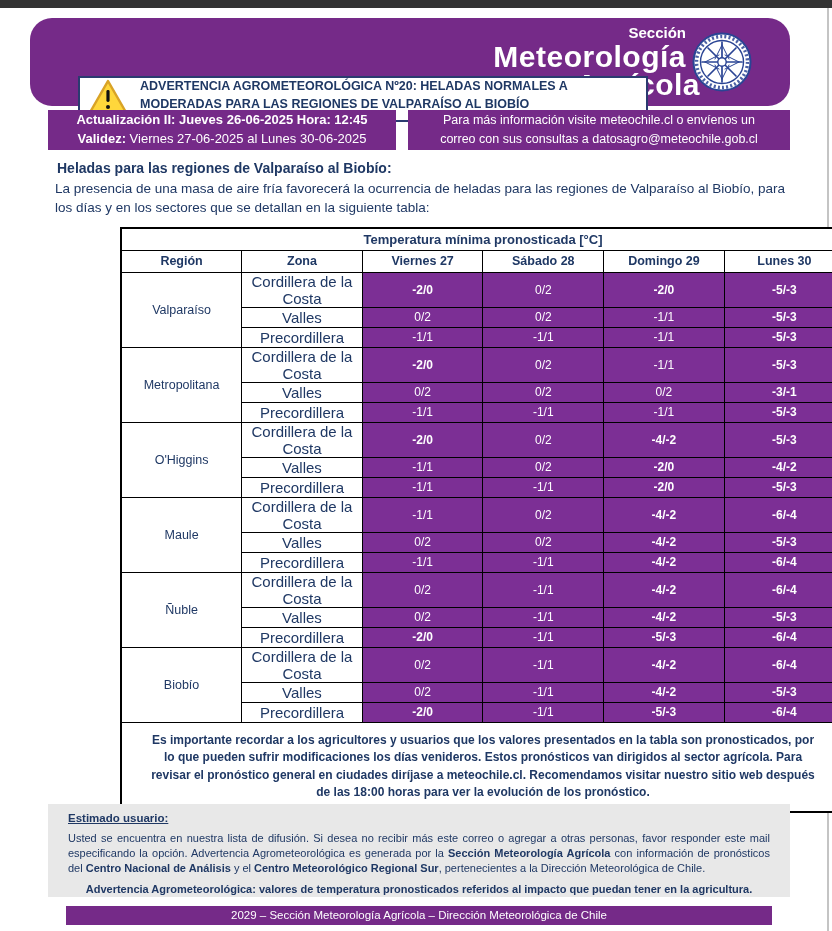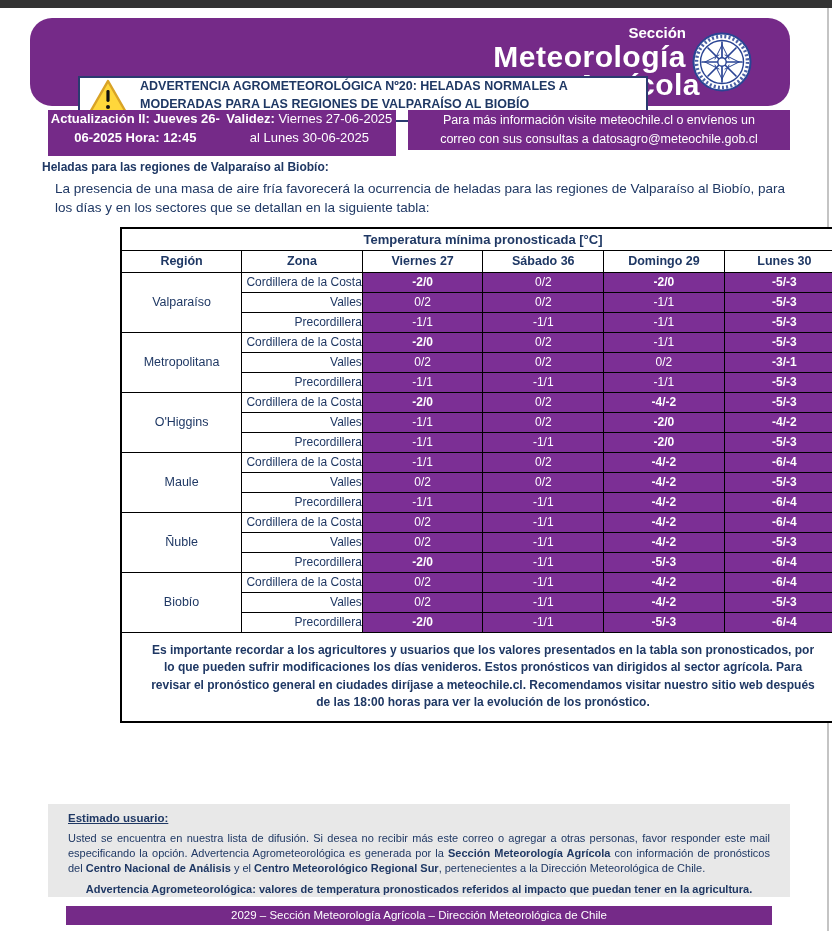--- a/index.html
+++ b/index.html
@@ -24,36 +24,36 @@
   .brand{position:absolute;top:7px;right:104px;text-align:right;color:#fff;line-height:1;}
   .brand .b-small{font-size:15px;font-weight:700;display:block;margin-bottom:2px;}
   .brand .b-big{font-size:30px;font-weight:700;display:block;letter-spacing:.5px;}
   .brand .b-big2{margin-right:-14px;margin-top:-2px;}
   .logo{position:absolute;top:14px;right:38px;width:60px;height:60px;}
 
   .warn-box{position:absolute;left:48px;top:58px;width:570px;height:46px;background:#fff;border:2px solid #2B3B70;display:flex;align-items:flex-start;gap:12px;padding:0 8px;}
   .warn-text{color:var(--navy);font-weight:700;font-size:12.5px;line-height:1.4;max-width:450px;}
 
   
-  .update-box{position:absolute;left:48px;top:110px;width:348px;height:46px;background:var(--purple);color:#fff;display:flex;flex-direction:row;justify-content:center;text-align:center;font-size:13px;line-height:1.45;}
+  .update-box{position:absolute;left:48px;top:110px;width:348px;height:40px;background:var(--purple);color:#fff;display:flex;flex-direction:column;justify-content:center;text-align:center;font-size:13px;line-height:1.45;}
   .update-box .bold{font-weight:700;}
   .contact-box{position:absolute;left:408px;top:110px;width:382px;height:40px;background:var(--purple);color:#fff;display:flex;align-items:center;text-align:center;font-size:12.5px;line-height:1.5;padding:0 16px;}
 
   
-  .section-heading{position:absolute;left:42px;top:160px;color:var(--navy);font-weight:700;font-size:12px;}
+  .section-heading{position:absolute;left:57px;top:160px;color:var(--navy);font-weight:700;font-size:14px;}
   .section-intro{position:absolute;left:55px;top:180px;width:738px;color:var(--navy);font-size:13.5px;line-height:1.38;}
 
   
   .forecast-table{position:absolute;left:120px;top:227px;width:726px;border-collapse:collapse;table-layout:fixed;}
   .forecast-table td,.forecast-table th{border:1.5px solid #000;}
   .forecast-table{border:2px solid #000;}
   .title-cell{height:22px;color:var(--navy);font-weight:700;font-size:13px;text-align:center;background:#fff;}
   .head-cell{height:22px;color:var(--navy);font-weight:700;font-size:12.5px;text-align:center;background:#fff;}
   .region-cell{color:var(--navy);font-size:12.5px;text-align:center;background:#fff;}
-  .zone-cell{height:20px;color:var(--navy);font-size:12px;text-align:right;background:#fff;margin-left:48px;}
+  .zone-cell{height:20px;color:var(--navy);font-size:15px;text-align:center;background:#fff;margin-left:48px;}
   .value-cell{height:20px;background:var(--cell-purple);color:#fff;font-size:12px;text-align:center;}
   .value-cell.bold{font-weight:700;}
   .note-cell{height:90px;background:#fff;color:var(--navy);font-weight:700;font-size:12px;line-height:1.45;text-align:center;padding:6px 26px;vertical-align:middle;}
 
   
   .mailing-box{position:absolute;left:48px;top:804px;width:742px;height:93px;background:var(--gray-box);padding:8px 20px 6px 20px;color:var(--navy);}
   .mailing-heading{font-size:11.5px;font-weight:700;text-decoration:underline;margin-bottom:7px;}
   .mailing-par{font-size:11px;line-height:1.35;text-align:justify;}
   .mailing-par .seg-bold{font-weight:700;}
   .mailing-note{margin-top:7px;text-align:center;font-weight:700;font-size:11px;}
@@ -121,21 +121,21 @@
 
   <table class="forecast-table">
     <thead>
       <tr>
         <th class="title-cell" colspan="6">Temperatura mínima pronosticada [°C]</th>
       </tr>
       <tr>
         <th class="head-cell" style="width:95px">Región</th>
         <th class="head-cell" style="width:130px">Zona</th>
         <th class="head-cell" style="width:97px">Viernes 27</th>
-        <th class="head-cell" style="width:97px">Sábado 36</th>
+        <th class="head-cell" style="width:97px">Sábado 28</th>
         <th class="head-cell" style="width:97px">Domingo 29</th>
         <th class="head-cell" style="width:99px">Lunes 30</th>
       </tr>
     </thead>
     <tbody>
         <tr>
           <td rowspan="3" class="region-cell">Valparaíso</td>
           <td class="zone-cell">Cordillera de la Costa</td>
           <td class="value-cell bold">-2/0</td>
           <td class="value-cell">0/2</td>

